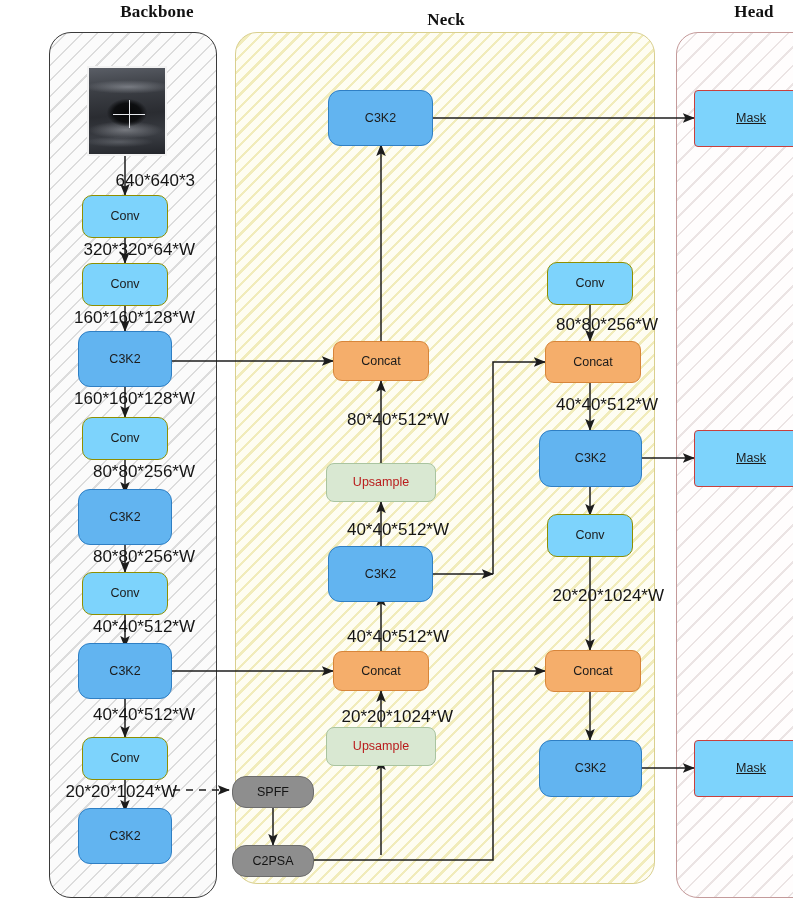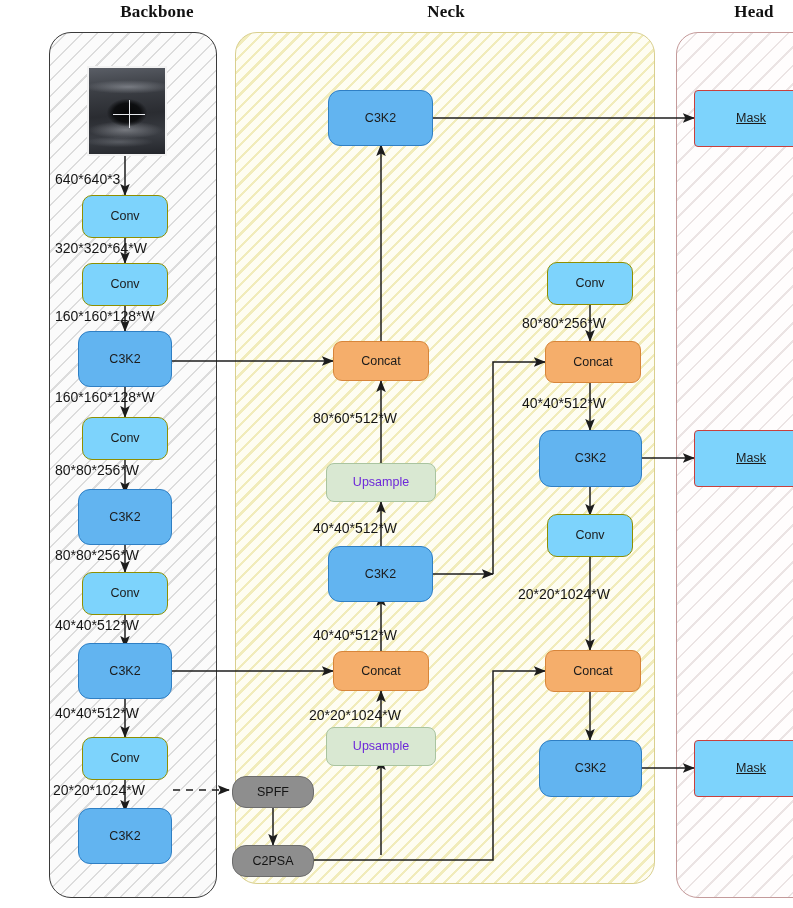--- a/index.html
+++ b/index.html
@@ -80,31 +80,31 @@
     border-radius: 9px;
     font-size: 12.5px;
     color: #1b1b1b;
     text-align: center;
     line-height: 1;
     user-select: none;
   }
   .node-conv   { background: #7dd3fc; border: 1.4px solid #8f8f00; border-radius: 10px; }
   .node-c3k2   { background: #62b4f0; border: 1.6px solid #2f7fc4; border-radius: 12px; }
   .node-concat { background: #f5ae6b; border: 1.4px solid #d8853a; border-radius: 9px; }
-  .node-ups    { background: #d9e8d2; border: 1.3px solid #a9c4a0; border-radius: 8px; color:#6d28d9; }
+  .node-ups    { background: #d9e8d2; border: 1.3px solid #a9c4a0; border-radius: 8px; color:#b91c1c; }
   .node-gray   { background: #8e8e8e; border: 1.3px solid #6d6d6d; border-radius: 14px; color:#131313; }
   .node-mask   { background: #7dd3fc; border: 1.5px solid #c9403d; border-radius: 4px; color:#1b1b1b;text-decoration:underline; }
 
   
   .dim {
     position: absolute;
-    font-size: 14px;
+    font-size: 17px;
     color: #151515;
     white-space: nowrap;
-    text-align: left;
+    text-align: right;
     line-height: 1;
     user-select: none;
   }
 
   
   .us-wrap {
     position: absolute;
     box-sizing: border-box;
     border: 2px solid #f2f2f2;
     background: #0b0b0b;
@@ -135,21 +135,21 @@
     height: 908px;
     pointer-events: none;
   }
 </style>
 </head>
 <body>
 
 <div id="stage">
 
   <div class="section-title" style="left:36px; top:2px; width:160px;">Backbone</div>
-  <div class="section-title" style="left:325px; top:2px; width:160px;">Neck</div>
+  <div class="section-title" style="left:325px; top:10px; width:160px;">Neck</div>
   <div class="section-title" style="left:633px; top:2px; width:160px;">Head</div>
 
   <div class="panel panel-backbone" style="left:8px; top:32px; width:168px; height:866px;"></div>
   <div class="panel panel-neck" style="left:194px; top:32px; width:420px; height:852px;"></div>
   <div class="panel panel-head" style="left:635px; top:32px; width:150px; height:866px;"></div>
 
   <svg class="wires" viewBox="0 0 793 908">
     <defs>
       <marker id="ah" markerWidth="9" markerHeight="9" refX="7.4" refY="3.2" orient="auto" markerUnits="strokeWidth">
         <path d="M0,0 L8,3.2 L0,6.4 L1.7,3.2 z" fill="#1c1c1c"></path>
@@ -230,21 +230,21 @@
   <div class="node node-c3k2" style="left:287px; top:90px; width:105px; height:56px;">C3K2</div>
   <div class="node node-concat" style="left:292px; top:341px; width:96px; height:40px;">Concat</div>
   <div class="node node-ups" style="left:285px; top:463px; width:110px; height:39px;">Upsample</div>
   <div class="node node-c3k2" style="left:287px; top:546px; width:105px; height:56px;">C3K2</div>
   <div class="node node-concat" style="left:292px; top:651px; width:96px; height:40px;">Concat</div>
   <div class="node node-ups" style="left:285px; top:727px; width:110px; height:39px;">Upsample</div>
 
   <div class="node node-gray" style="left:191px; top:776px; width:82px; height:32px;">SPFF</div>
   <div class="node node-gray" style="left:191px; top:845px; width:82px; height:32px;">C2PSA</div>
 
-  <div class="dim" style="left:272px; top:411px; width:136px;">80*60*512*W</div>
+  <div class="dim" style="left:272px; top:411px; width:136px;">80*40*512*W</div>
   <div class="dim" style="left:272px; top:521px; width:136px;">40*40*512*W</div>
   <div class="dim" style="left:272px; top:628px; width:136px;">40*40*512*W</div>
   <div class="dim" style="left:268px; top:708px; width:144px;">20*20*1024*W</div>
 
   <div class="node node-conv" style="left:506px; top:262px; width:86px; height:43px;">Conv</div>
   <div class="node node-concat" style="left:504px; top:341px; width:96px; height:42px;">Concat</div>
   <div class="node node-c3k2" style="left:498px; top:430px; width:103px; height:57px;">C3K2</div>
   <div class="node node-conv" style="left:506px; top:514px; width:86px; height:43px;">Conv</div>
   <div class="node node-concat" style="left:504px; top:650px; width:96px; height:42px;">Concat</div>
   <div class="node node-c3k2" style="left:498px; top:740px; width:103px; height:57px;">C3K2</div>

